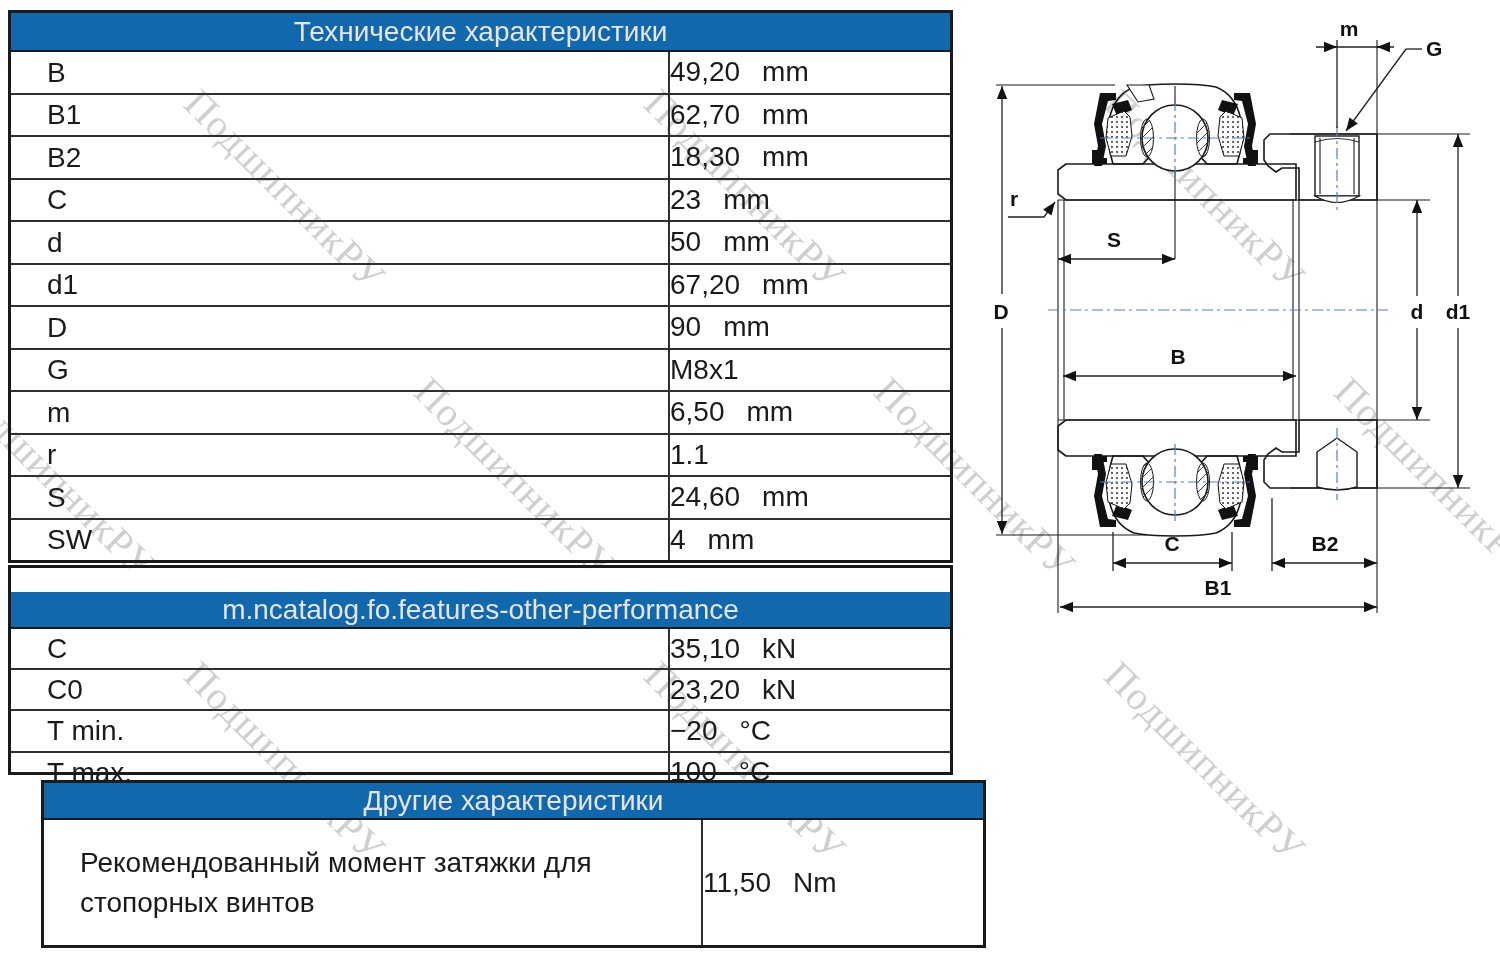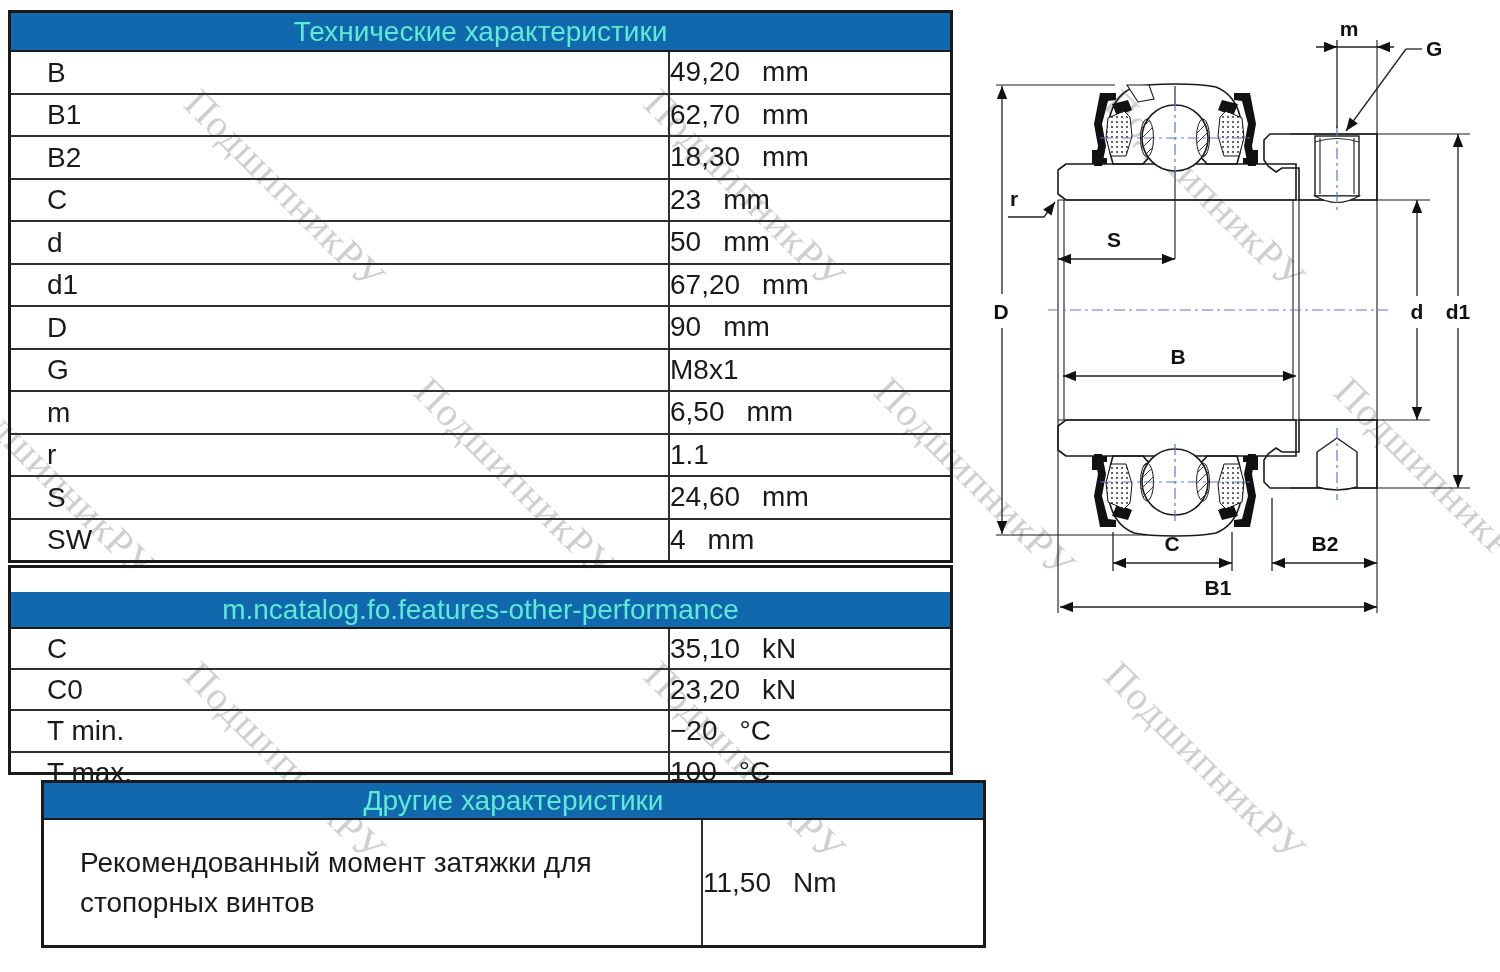--- a/index.html
+++ b/index.html
@@ -23,21 +23,21 @@
     font-size:40px;letter-spacing:1px;color:var(--wm);
     white-space:nowrap;user-select:none;
   }
   
   .sec{
     position:absolute;left:8px;width:945px;z-index:2;
     border:3px solid var(--ink);
     display:flex;flex-direction:column;background:transparent;
   }
   .sec-hd{
-    background:var(--hdr);color:#5eead4;
+    background:var(--hdr);color:#e5e5e5;
     display:flex;align-items:center;justify-content:center;
     font-size:28px;border-bottom:2px solid var(--ink);
     flex:none;
   }
   .t-row{display:flex;flex:1;align-items:stretch;}
   .t-row + .t-row{border-top:2px solid var(--line);}
   .t-label{
     flex:none;width:657px;display:flex;align-items:center;
     padding-left:36px;padding-right:14px;font-size:28px;line-height:1.4;
   }

